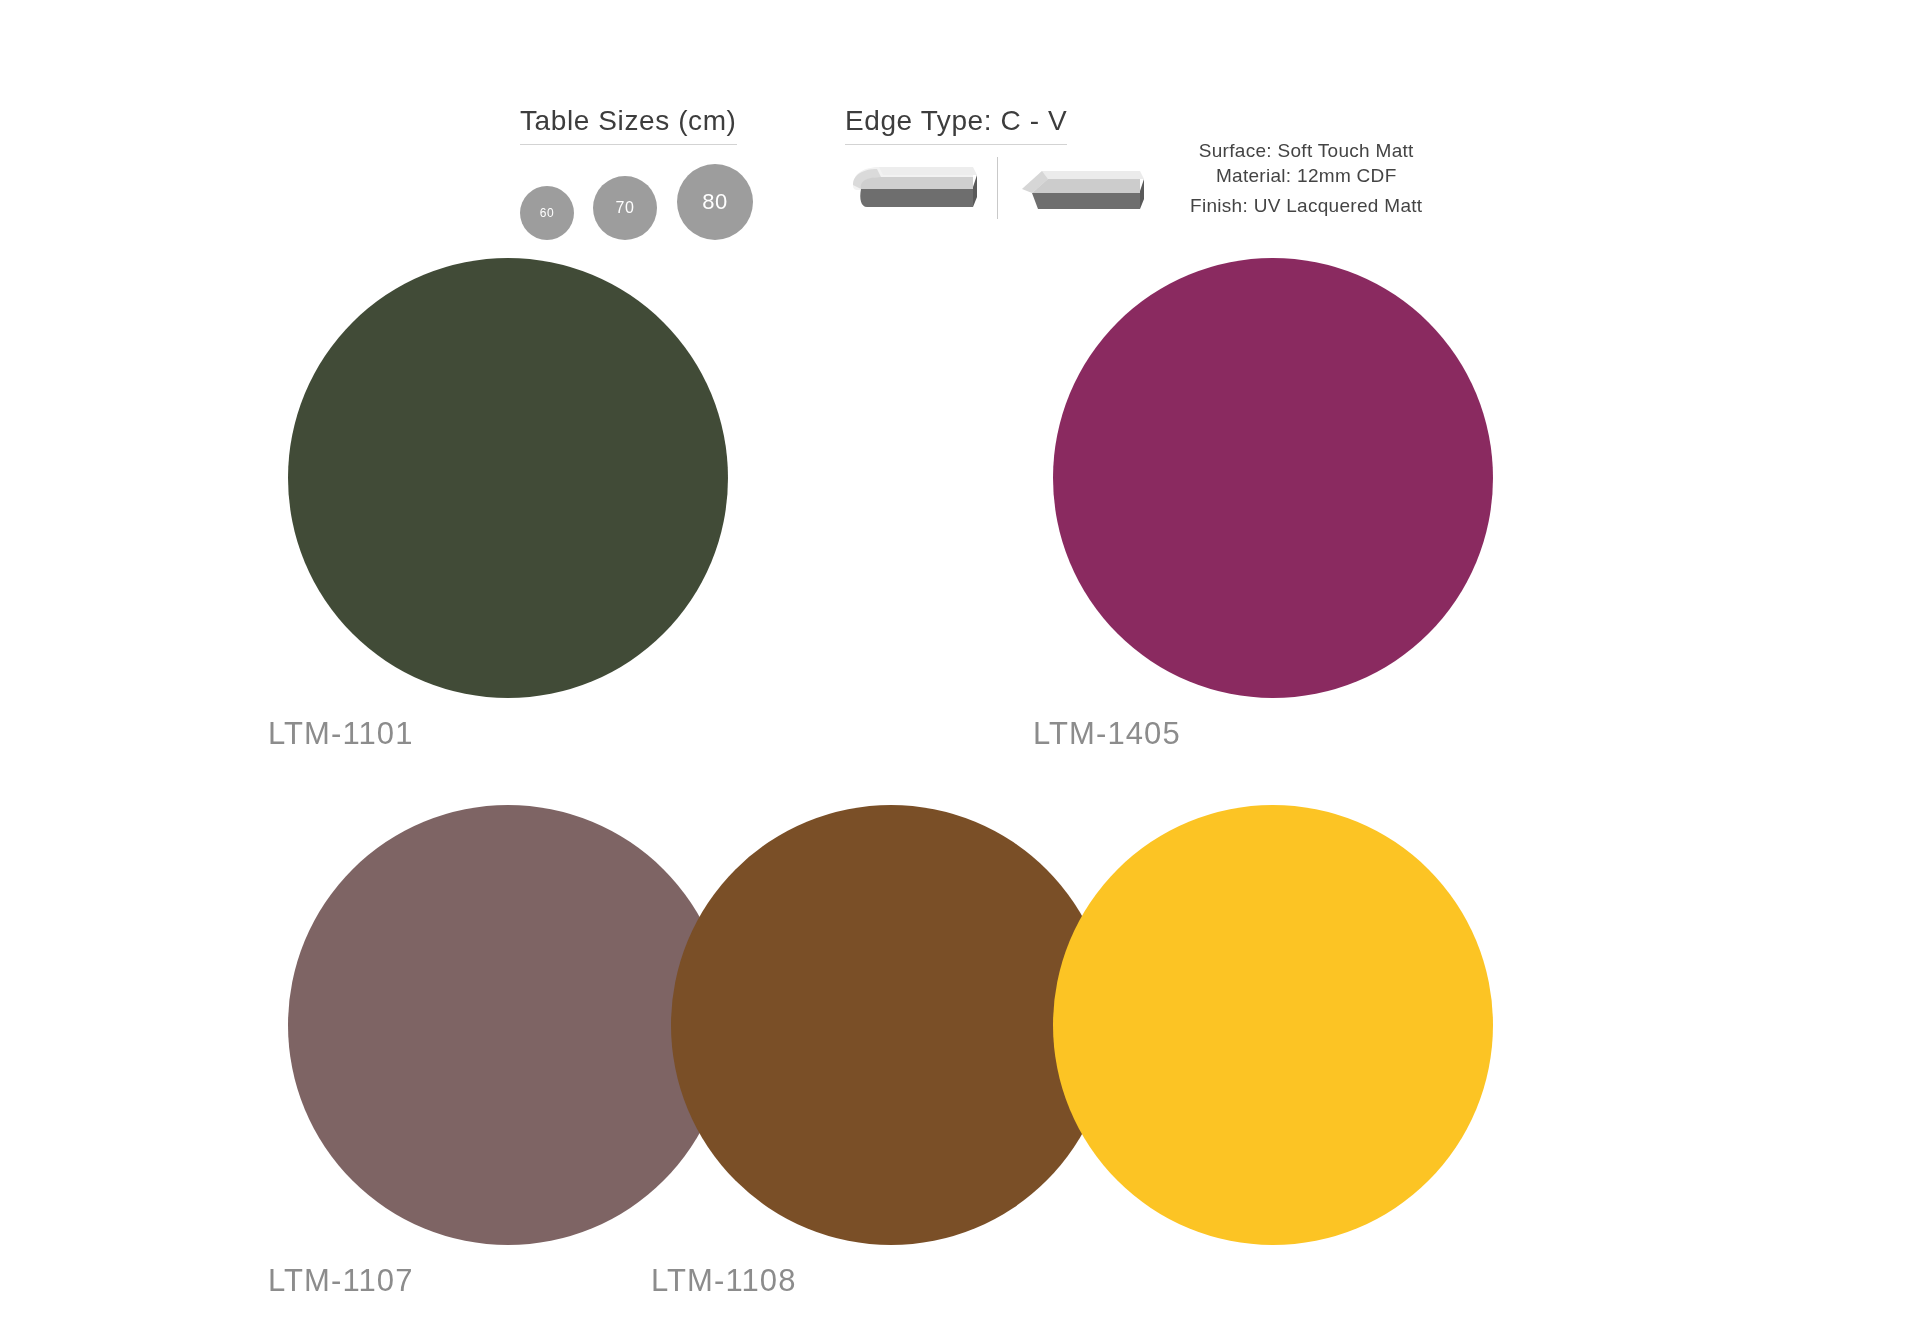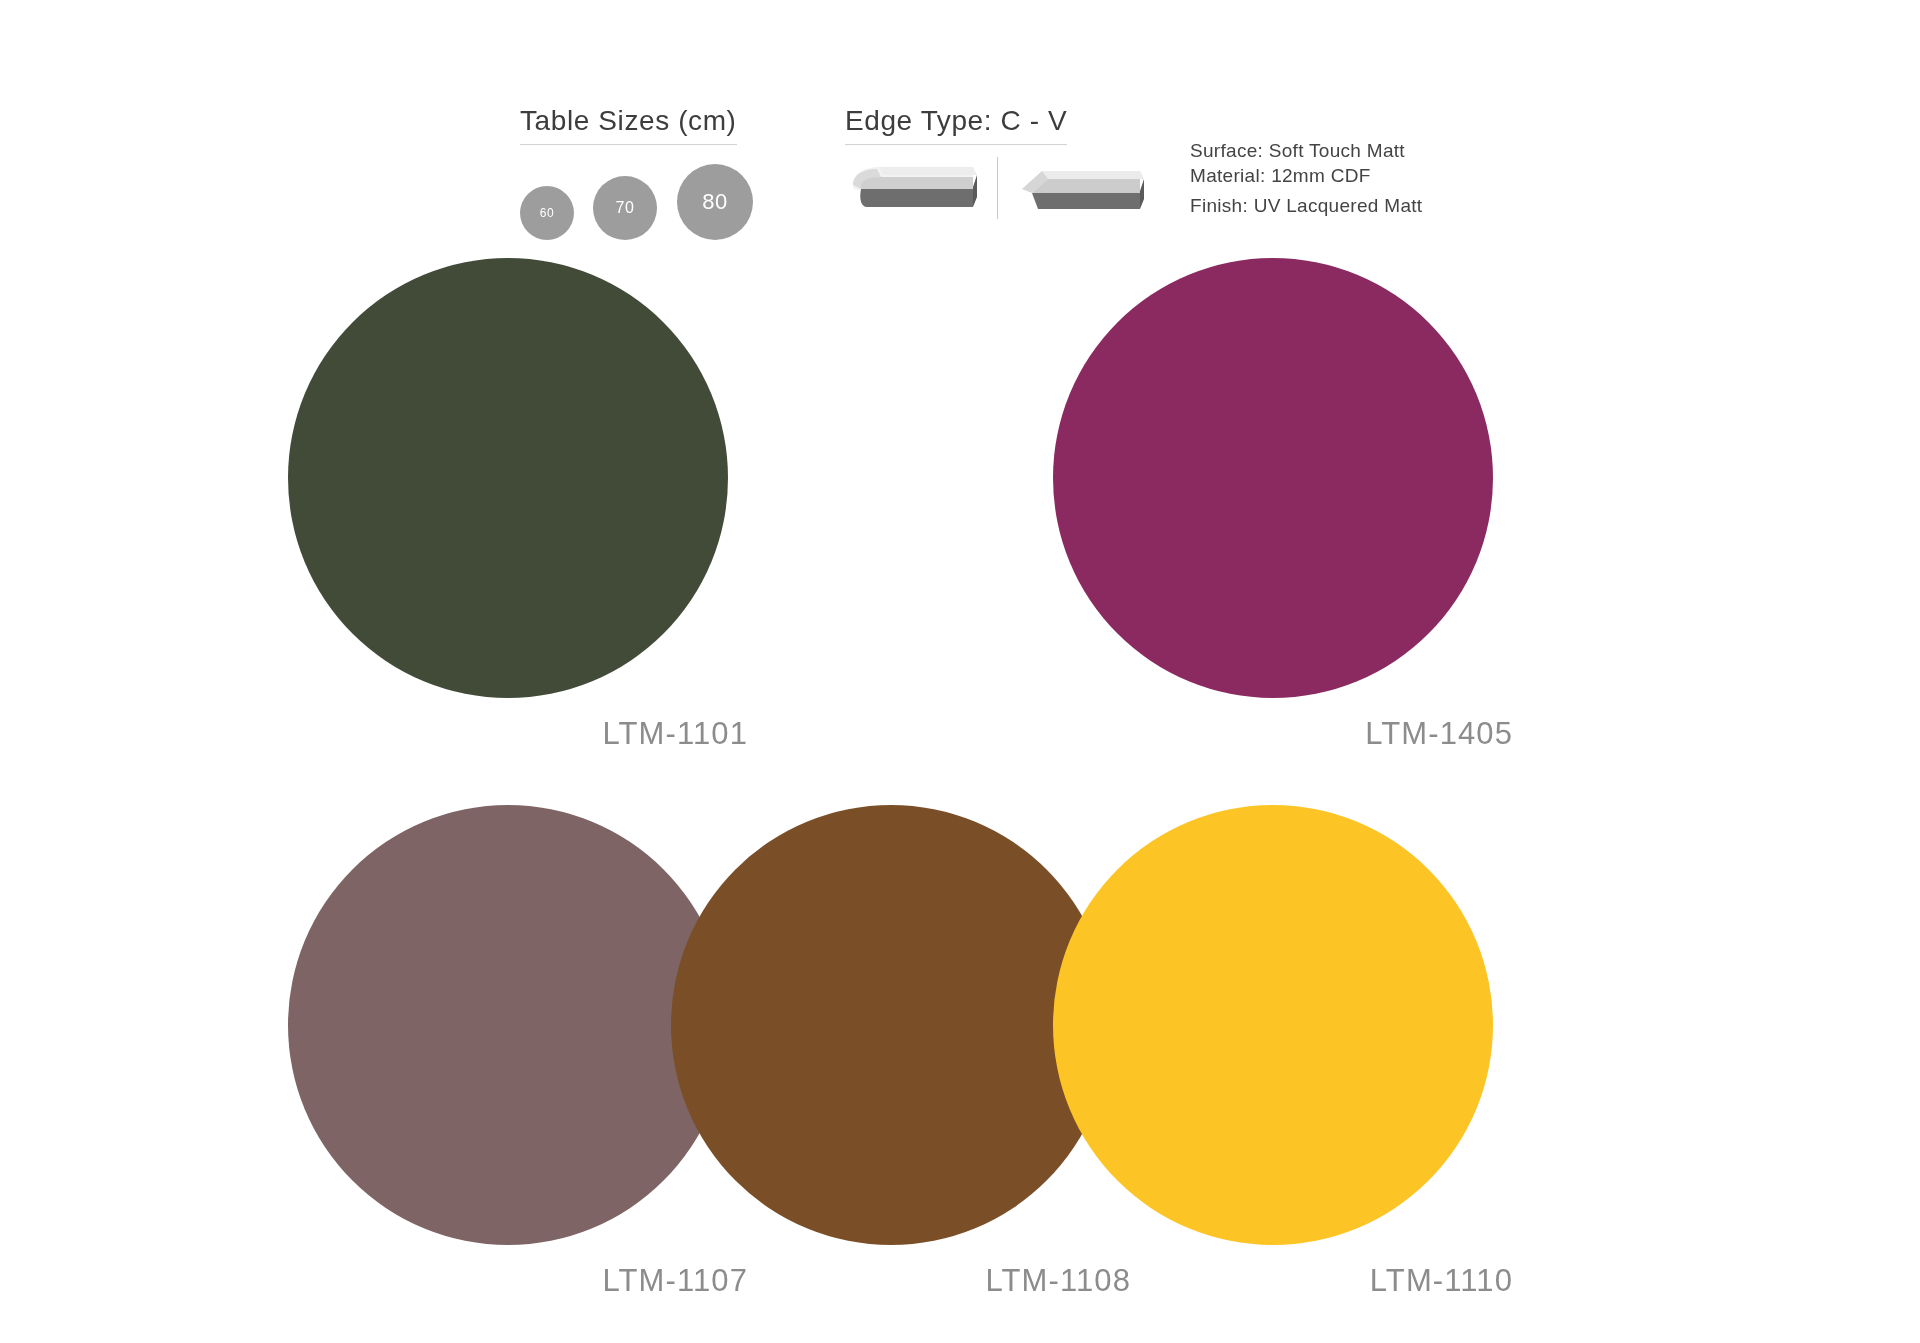--- a/index.html
+++ b/index.html
@@ -95,21 +95,21 @@
   
   .spec-block {
     position: absolute;
     left: 1190px;
     top: 138px;
     font-size: 19px;
     color: #444444;
     letter-spacing: 0.3px;
     line-height: 1.33;
   }
-  .spec-line { white-space: nowrap; }
+  .spec-line { white-space: nowrap; text-align: center; }
   .spec-line.gap { margin-top: 4px; }
 
   
   .grid {
     position: absolute;
     top: 250px;
     left: 0;
     width: 1920px;
     height: 1093px;
   }
@@ -125,21 +125,21 @@
     transform: translateX(-50%);
     width: 440px;
     height: 440px;
     border-radius: 50%;
   }
   .swatch .code {
     position: absolute;
     left: 0;
     top: 466px;
     width: 480px;
-    text-align: right;
+    text-align: left;
     font-size: 31px;
     letter-spacing: 1.1px;
     color: #8c8c8c;
     font-weight: 400;
   }
   .r0 { top: 0px; }
   .r1 { top: 547px; }
   .c0 { left: 268px; }
   .c1 { left: 651px; }
   .c2 { left: 1033px; }
@@ -215,16 +215,15 @@
     <div class="code">LTM-1107</div>
   </div>
 
   <div class="swatch r1 c1">
     <div class="disc" style="background: rgb(122, 79, 39);"></div>
     <div class="code">LTM-1108</div>
   </div>
 
   <div class="swatch r1 c2">
     <div class="disc" style="background: rgb(252, 196, 36);"></div>
-    <div class="code">LTM-1110</div>
   </div>
 
 </div>
 
 </body></html>

